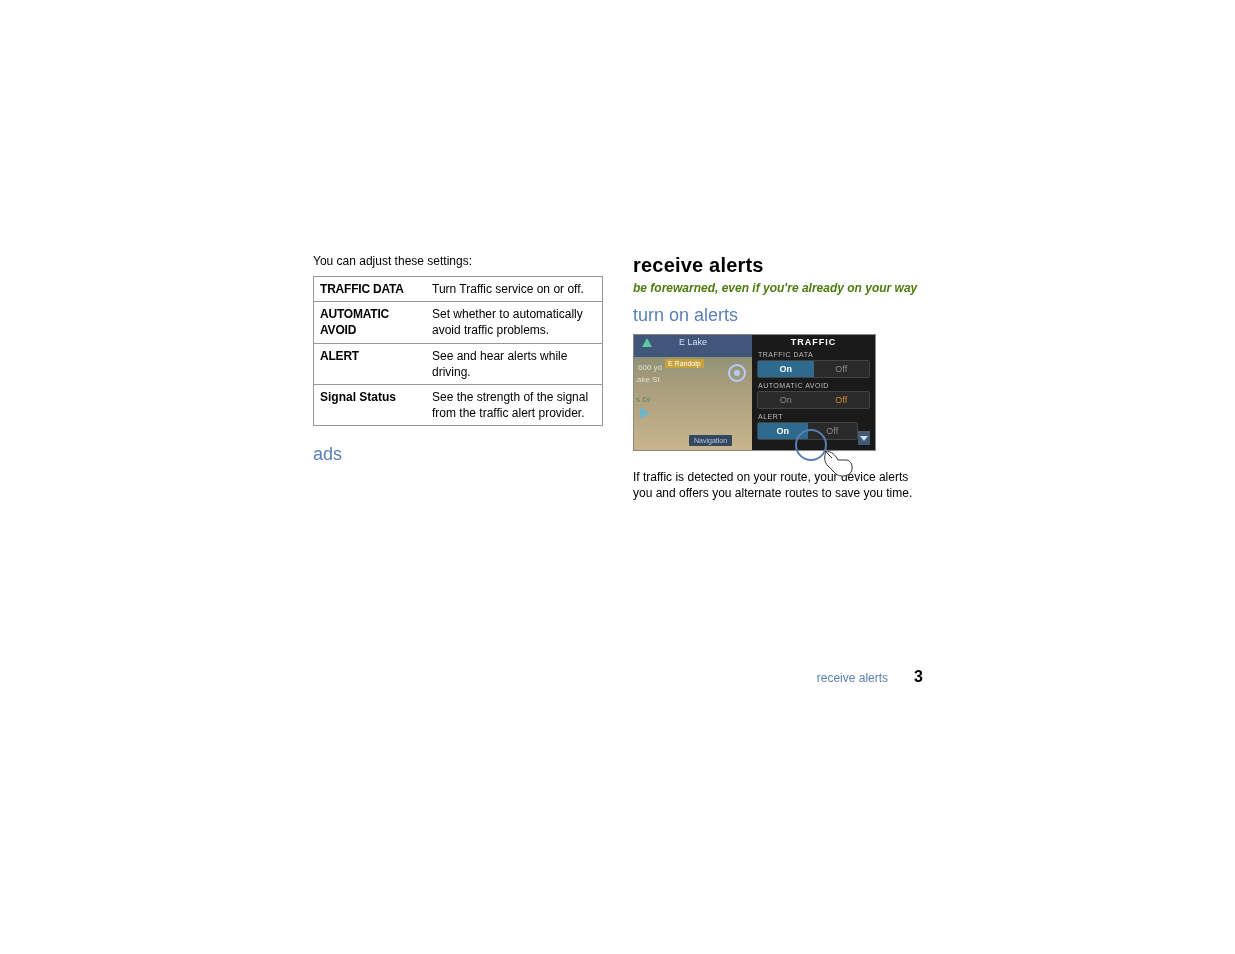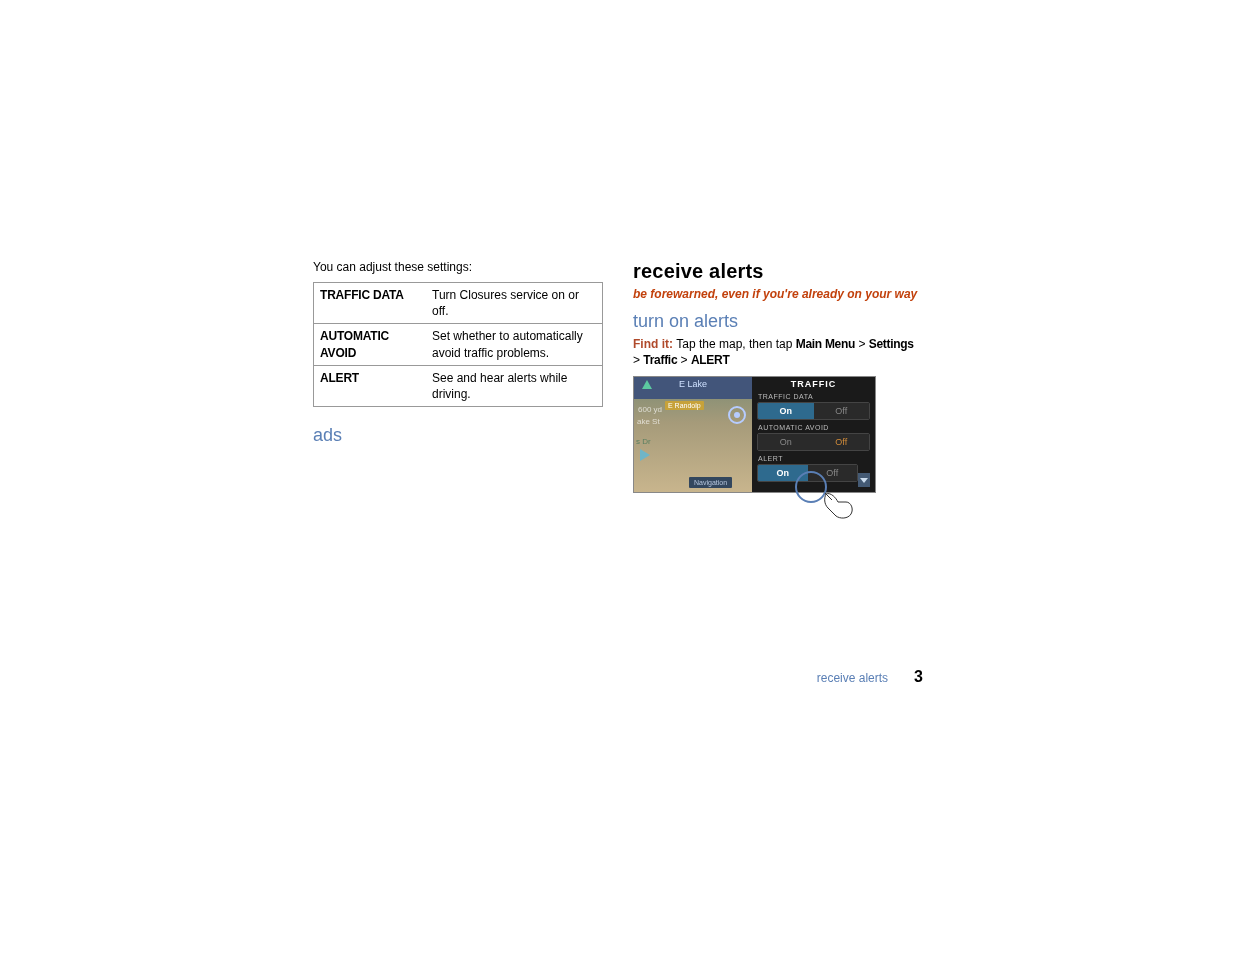--- a/index.html
+++ b/index.html
@@ -9,21 +9,21 @@
     font-family: Arial, Helvetica, sans-serif;
     font-size: 12px;
     color: #000;
     width: 1235px;
     height: 954px;
     position: relative;
   }
   .page {
     position: absolute;
     left: 313px;
-    top: 260px;
+    top: 254px;
     width: 610px;
     display: flex;
     gap: 30px;
   }
   .col {
     flex: 1;
   }
   .intro {
     font-size: 12px;
     margin-bottom: 8px;
@@ -67,21 +67,21 @@
   }
   h2.bigtitle {
     font-weight: 800;
     font-size: 20px;
     margin: 0 0 4px 0;
     letter-spacing: 0.2px;
   }
   .subtitle-italic {
     font-style: italic;
     font-weight: bold;
-    color: #c2410c;
+    color: #4d7c0f;
     font-size: 12px;
     margin-bottom: 10px;
   }
   .findit {
     font-size: 12px;
     line-height: 1.35;
   }
   .findit .lead {
     color: #b04a2b;
     font-weight: bold;
@@ -184,44 +184,45 @@
 
 <div class="page">
 
   <div class="col">
     <div class="intro">You can adjust these settings:</div>
 
     <table class="settings">
       <tbody>
           <tr>
         <td class="label caps condensed">TRAFFIC DATA</td>
-        <td>Turn Closures service on or off.</td>
+        <td>Turn Traffic service on or off.</td>
       </tr>
       <tr>
         <td class="label caps condensed">AUTOMATIC AVOID</td>
         <td>Set whether to automatically avoid traffic problems.</td>
       </tr>
       <tr>
         <td class="label caps condensed">ALERT</td>
         <td>See and hear alerts while driving.</td>
       </tr>
+      <tr>
+        <td class="label">Signal Status</td>
+        <td>See the strength of the signal from the traffic alert provider.</td>
+      </tr>
     </tbody>
       </table>
 
     <div class="section-sub">ads</div>
   </div>
 
   <div class="col">
     <h2 class="bigtitle">receive alerts</h2>
     <div class="subtitle-italic">be forewarned, even if you're already on your way</div>
 
     <div class="section-sub" style="margin-top:6px;">turn on alerts</div>
-    <div class="findit">
-      <span class="lead">Find it: </span><span>Tap the map, then tap </span><b class="cond">Main Menu</b><span> &gt; </span><b class="cond">Settings</b><span> &gt; </span><b class="cond">Traffic</b><span> &gt; </span><b class="cond">ALERT</b>
-    </div>
 
     <div class="device">
       <div class="device-inner">
         <div class="device-left">
           <div class="arrow-up"></div>
           <div class="map-top">E Lake</div>
           <div class="mtxt" style="left:4px;top:28px;">600 yd</div>
           <div class="mtxt" style="left:3px;top:40px;">ake St</div>
           <div class="mtxt" style="left:2px;top:60px;color:#5a7f60;">s Dr</div>
           <div class="street-sign">E Randolp</div>
@@ -254,20 +255,21 @@
       </div>
       <div class="ring"></div>
       <div class="hand">
         <svg width="40" height="40" viewBox="0 0 40 40">
           <path d="M8 6 C 6 10, 6 16, 10 20 L 18 28 C 22 31, 30 31, 33 26 C 36 21, 33 14, 28 14 L 20 14 C 18 10, 13 4, 8 6 Z" fill="#fff" stroke="#333" stroke-width="1"></path>
           <path d="M7 5 L 14 12" stroke="#333" stroke-width="1" fill="none"></path>
         </svg>
       </div>
     </div>
 
+    <div class="body-text" style="margin-top:18px;">If traffic is detected on your route, your device alerts you and offers you alternate routes to save you time.</div>
   </div>
 
 </div>
 
 <div class="footer">
   <span class="sec">receive alerts</span>
   <span class="pg">3</span>
 </div>
 
 </body></html>

